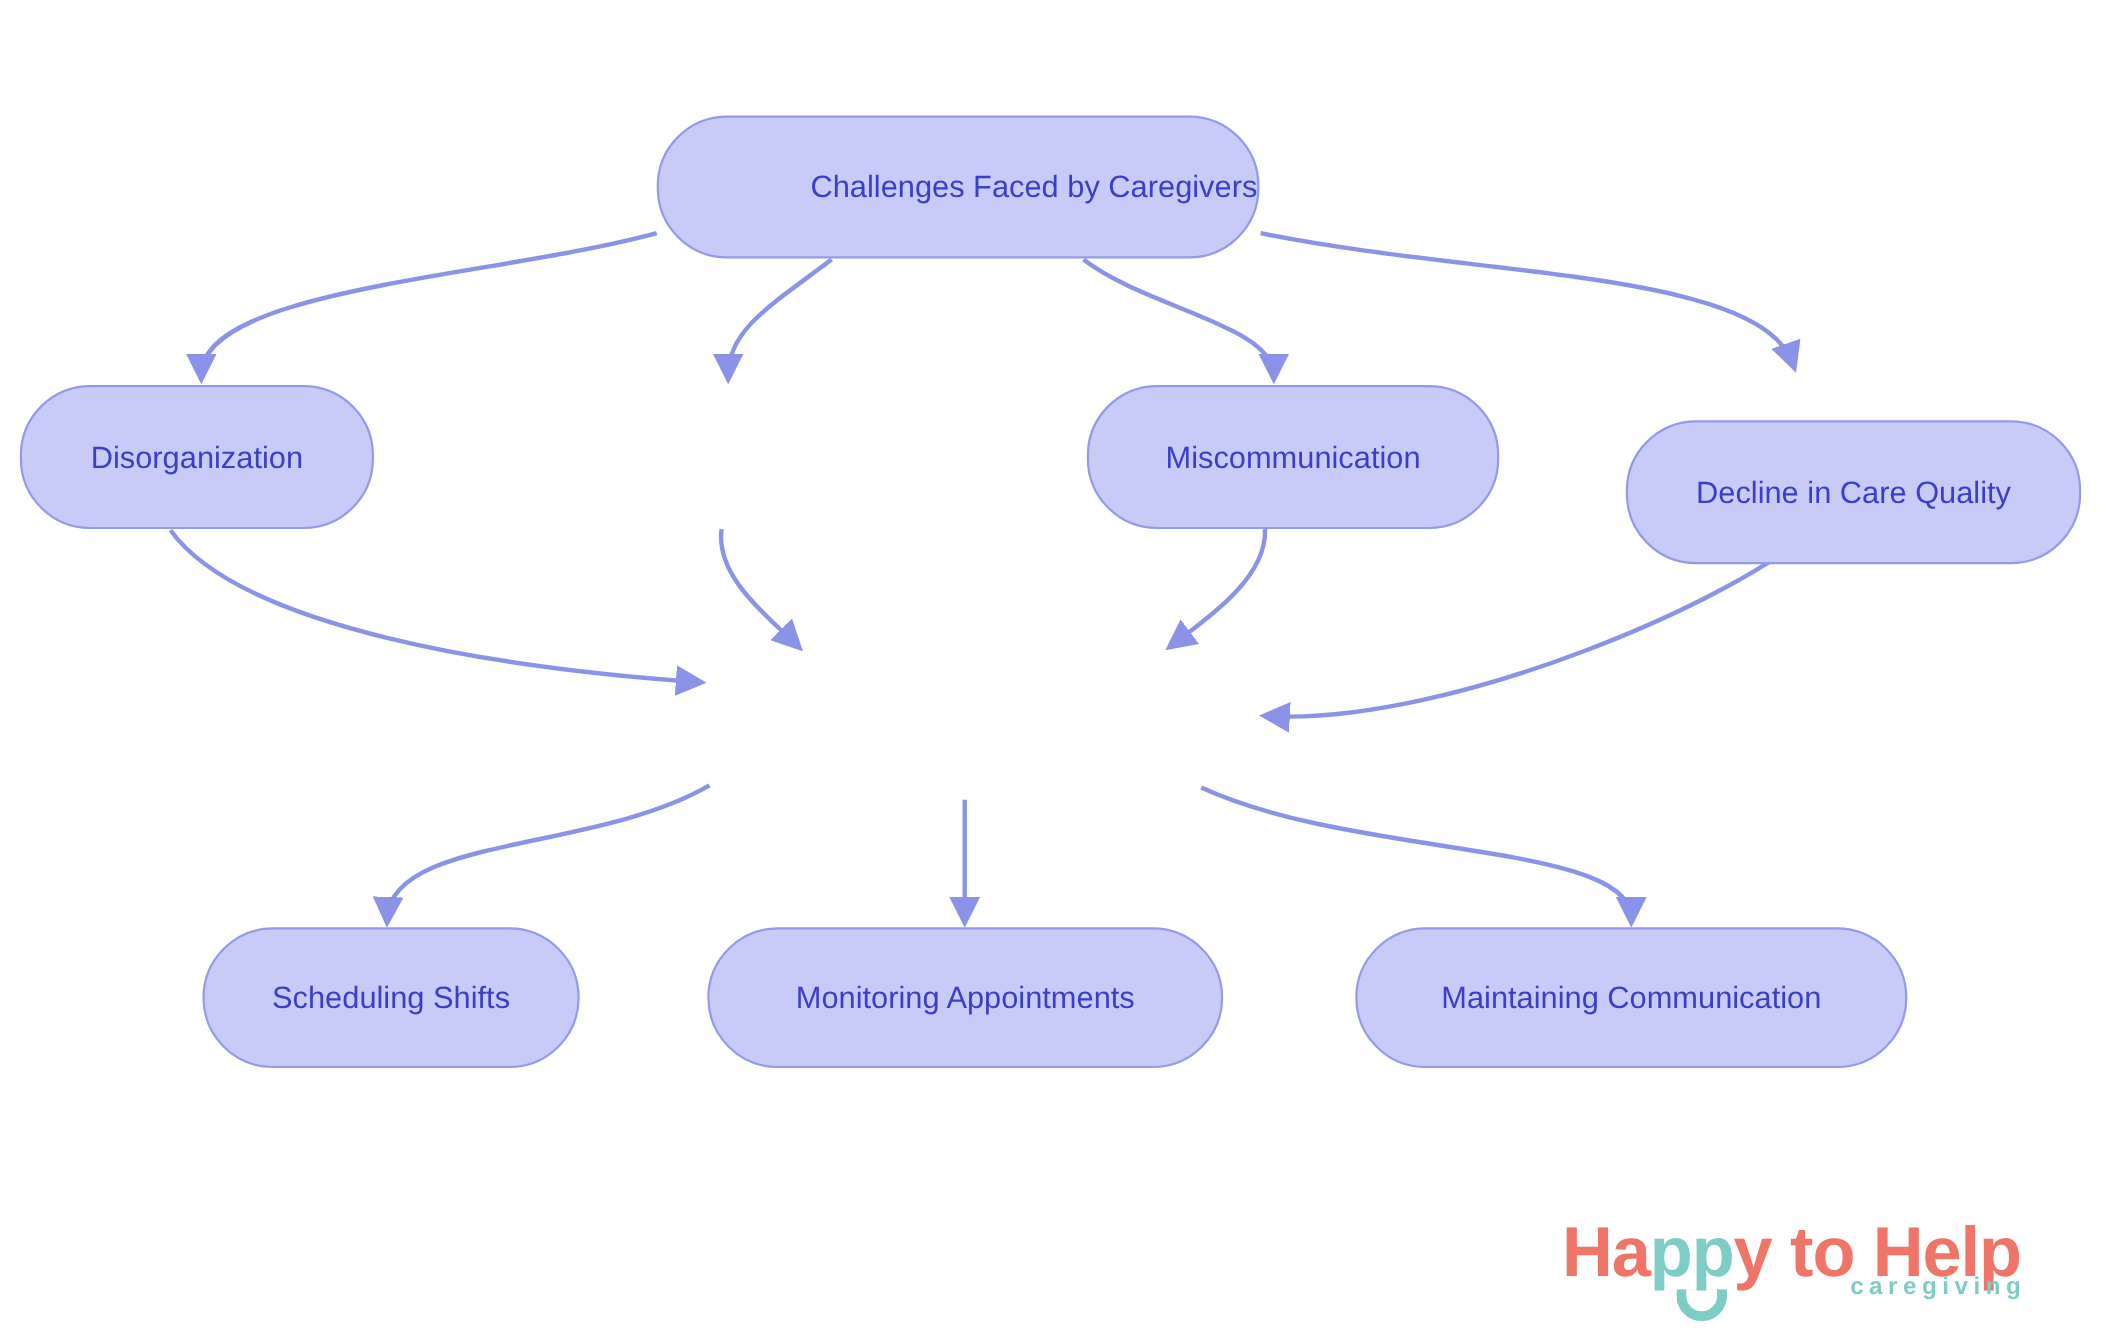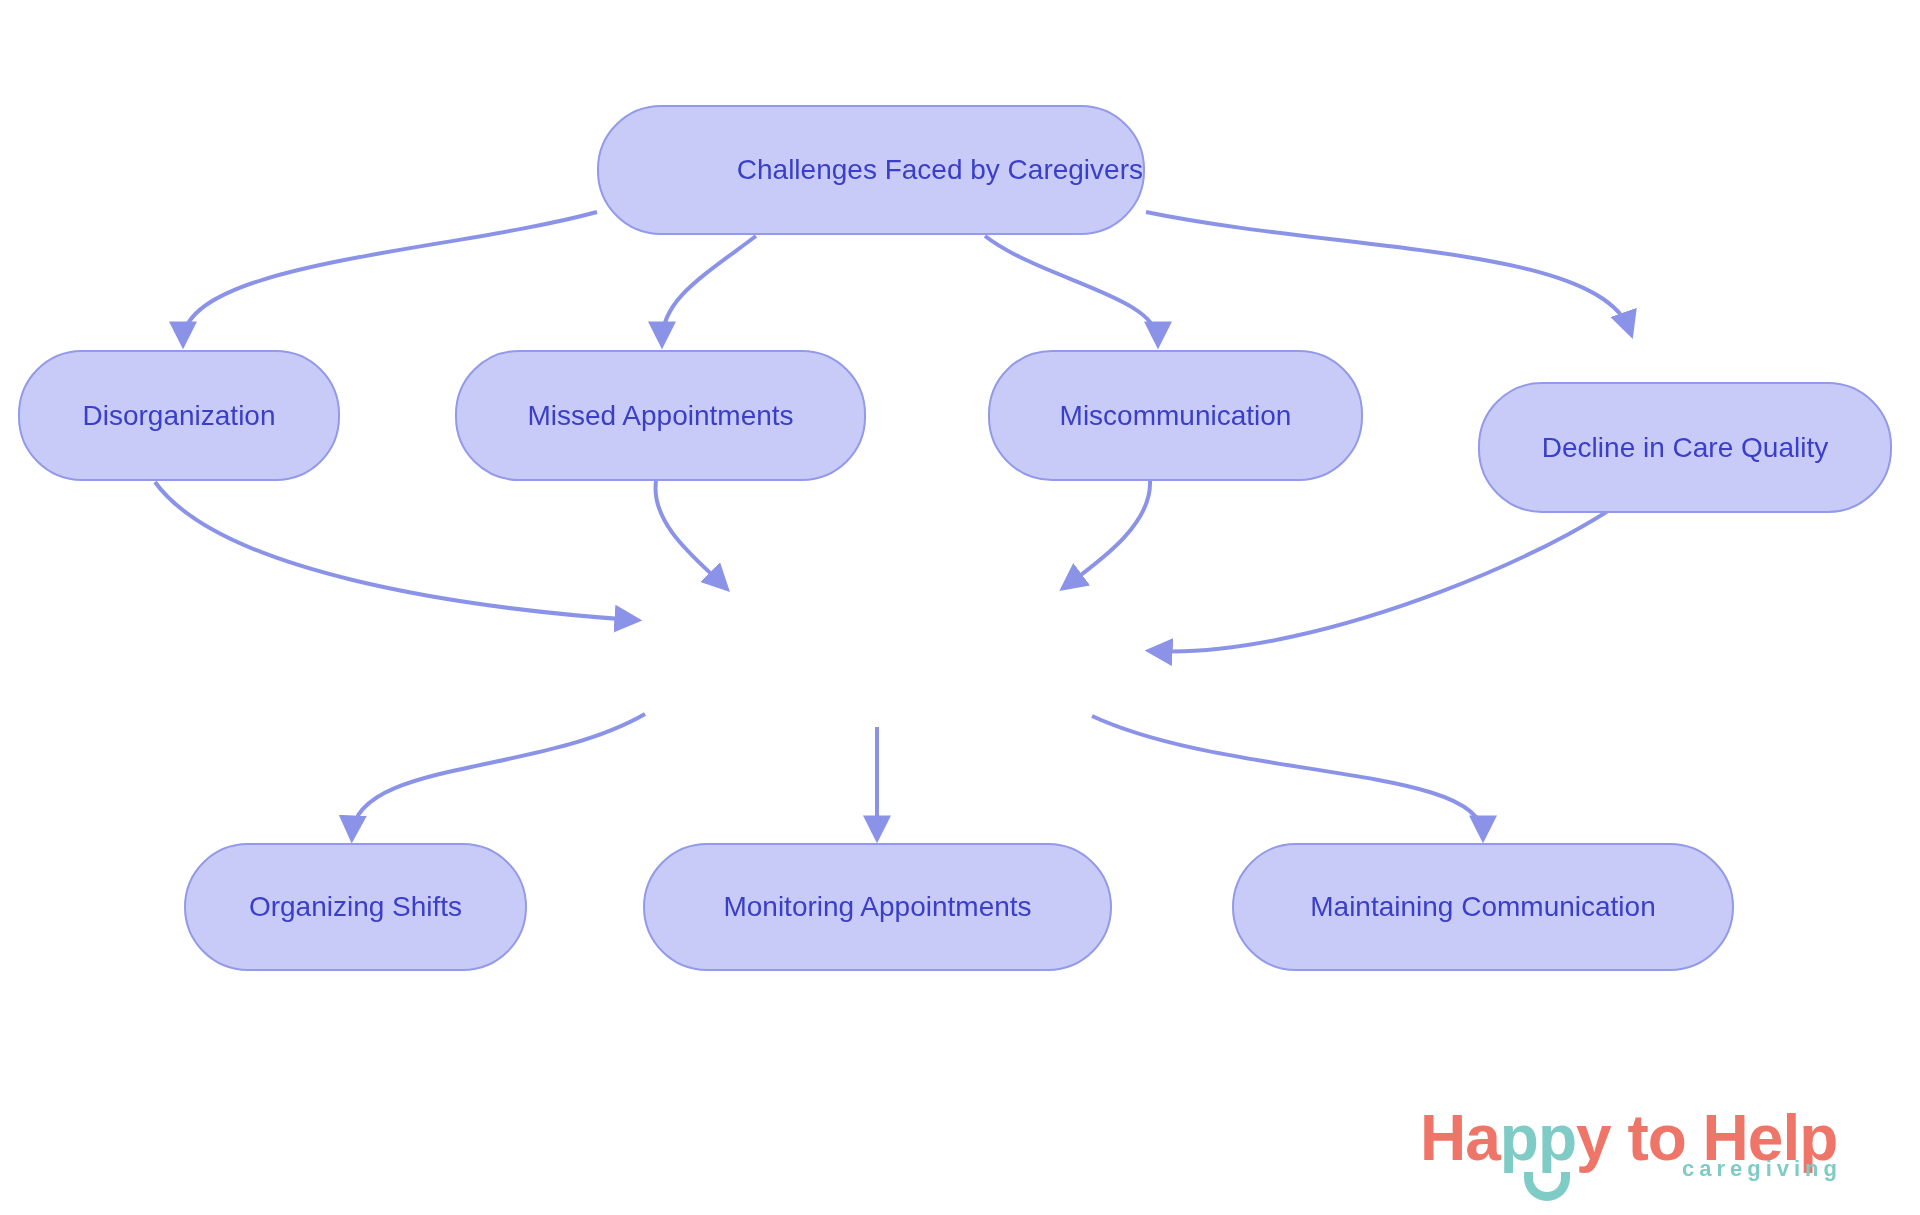--- a/index.html
+++ b/index.html
@@ -106,31 +106,28 @@
     <div class="smile"></div>
     <div class="tagline">caregiving</div>
   </div>
 
 <div class="node" style="left: 597px; top: 105px; width: 548px; height: 130px; justify-content: flex-end;">
       <span>Challenges Faced by Caregivers</span>
     </div>
     <div class="node" style="left: 18px; top: 350px; width: 322px; height: 131px; align-items: center;">
       <span>Disorganization</span>
     </div>
-    <div class="node" style="left: 455px; top: 350px; width: 411px; height: 131px;">
-      <span>Missed Appointments</span>
-    </div>
     <div class="node" style="left: 988px; top: 350px; width: 375px; height: 131px;">
       <span>Miscommunication</span>
     </div>
     <div class="node" style="left: 1478px; top: 350px; width: 414px; height: 131px; margin-top: 32px;">
       <span>Decline in Care Quality</span>
     </div>
     <div class="node" style="left: 184px; top: 843px; width: 343px; height: 128px;">
-      <span>Organizing Shifts</span>
+      <span>Scheduling Shifts</span>
     </div>
     <div class="node" style="left: 1232px; top: 843px; width: 502px; height: 128px;">
       <span>Maintaining Communication</span>
     </div>
     <div class="node" style="left: 643px; top: 843px; width: 469px; height: 128px;">
       <span>Monitoring Appointments</span>
     </div>
   </div>
 
 </body></html>

